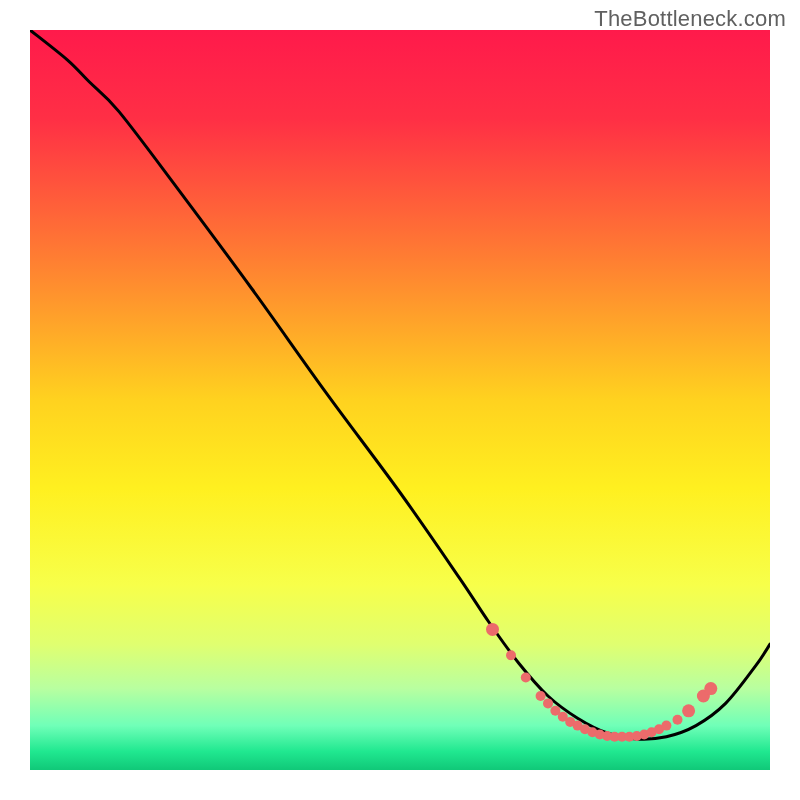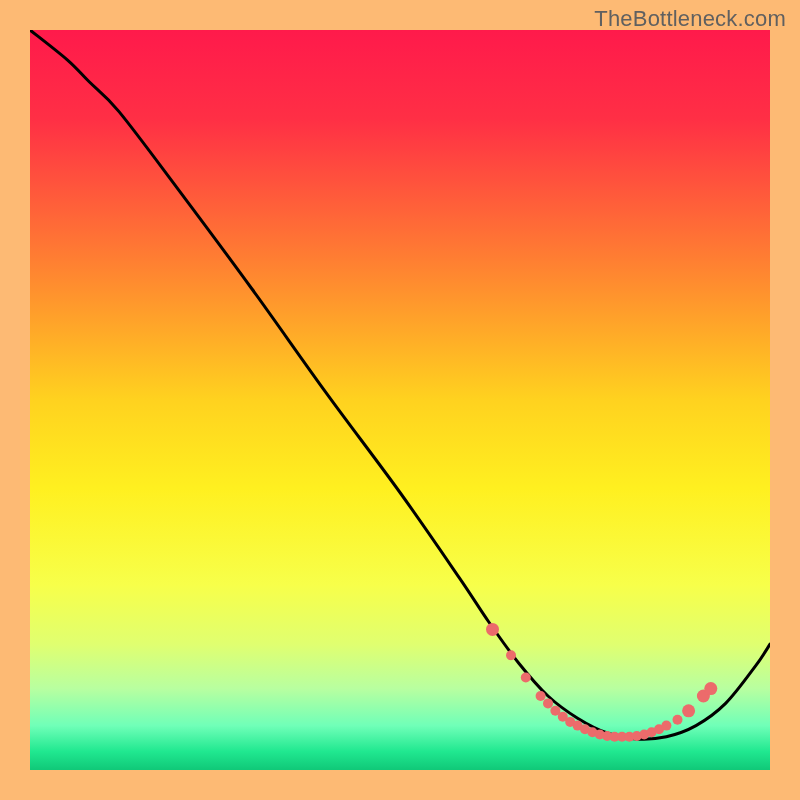--- a/index.html
+++ b/index.html
@@ -8,21 +8,21 @@
     width: 800px;
     height: 800px;
     background: #000;
     overflow: hidden;
     font-family: Arial, Helvetica, sans-serif;
   }
   .outer {
     position: relative;
     width: 800px;
     height: 800px;
-    background: #fdba74;
+    background: #ffffff;
   }
   .attribution {
     position: absolute;
     top: 6px;
     right: 14px;
     color: #606060;
     font-size: 22px;
     font-weight: 500;
     letter-spacing: 0.2px;
   }

